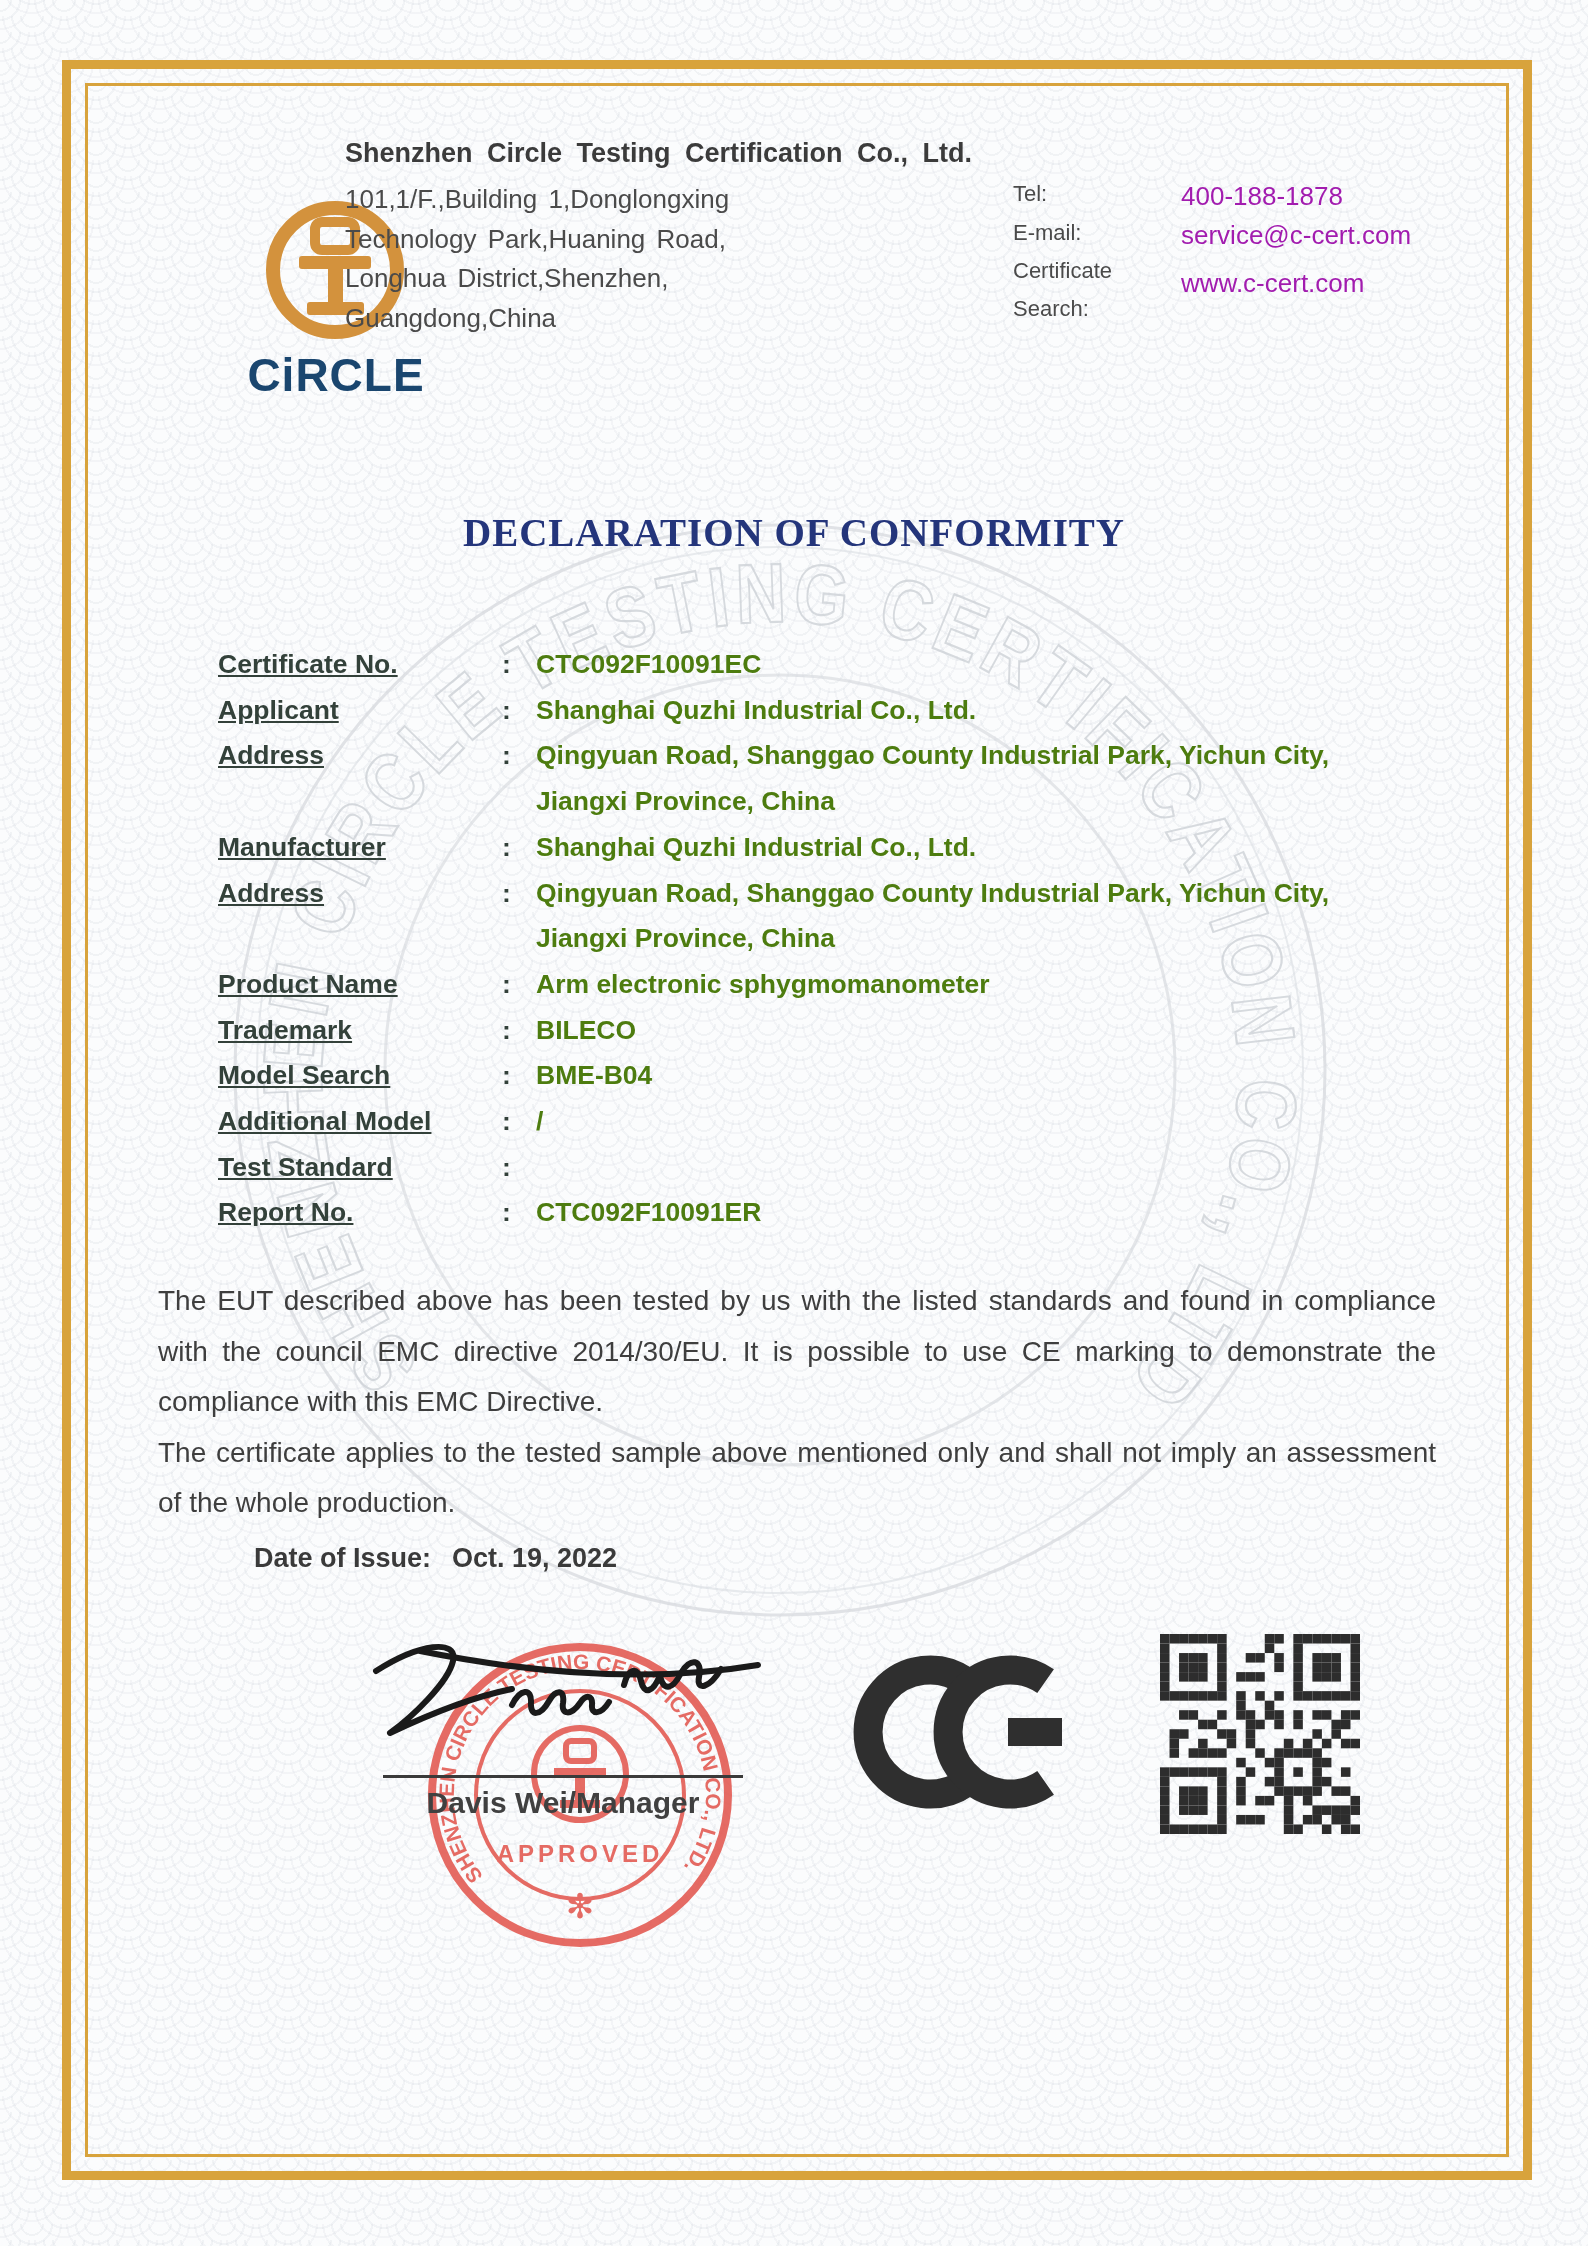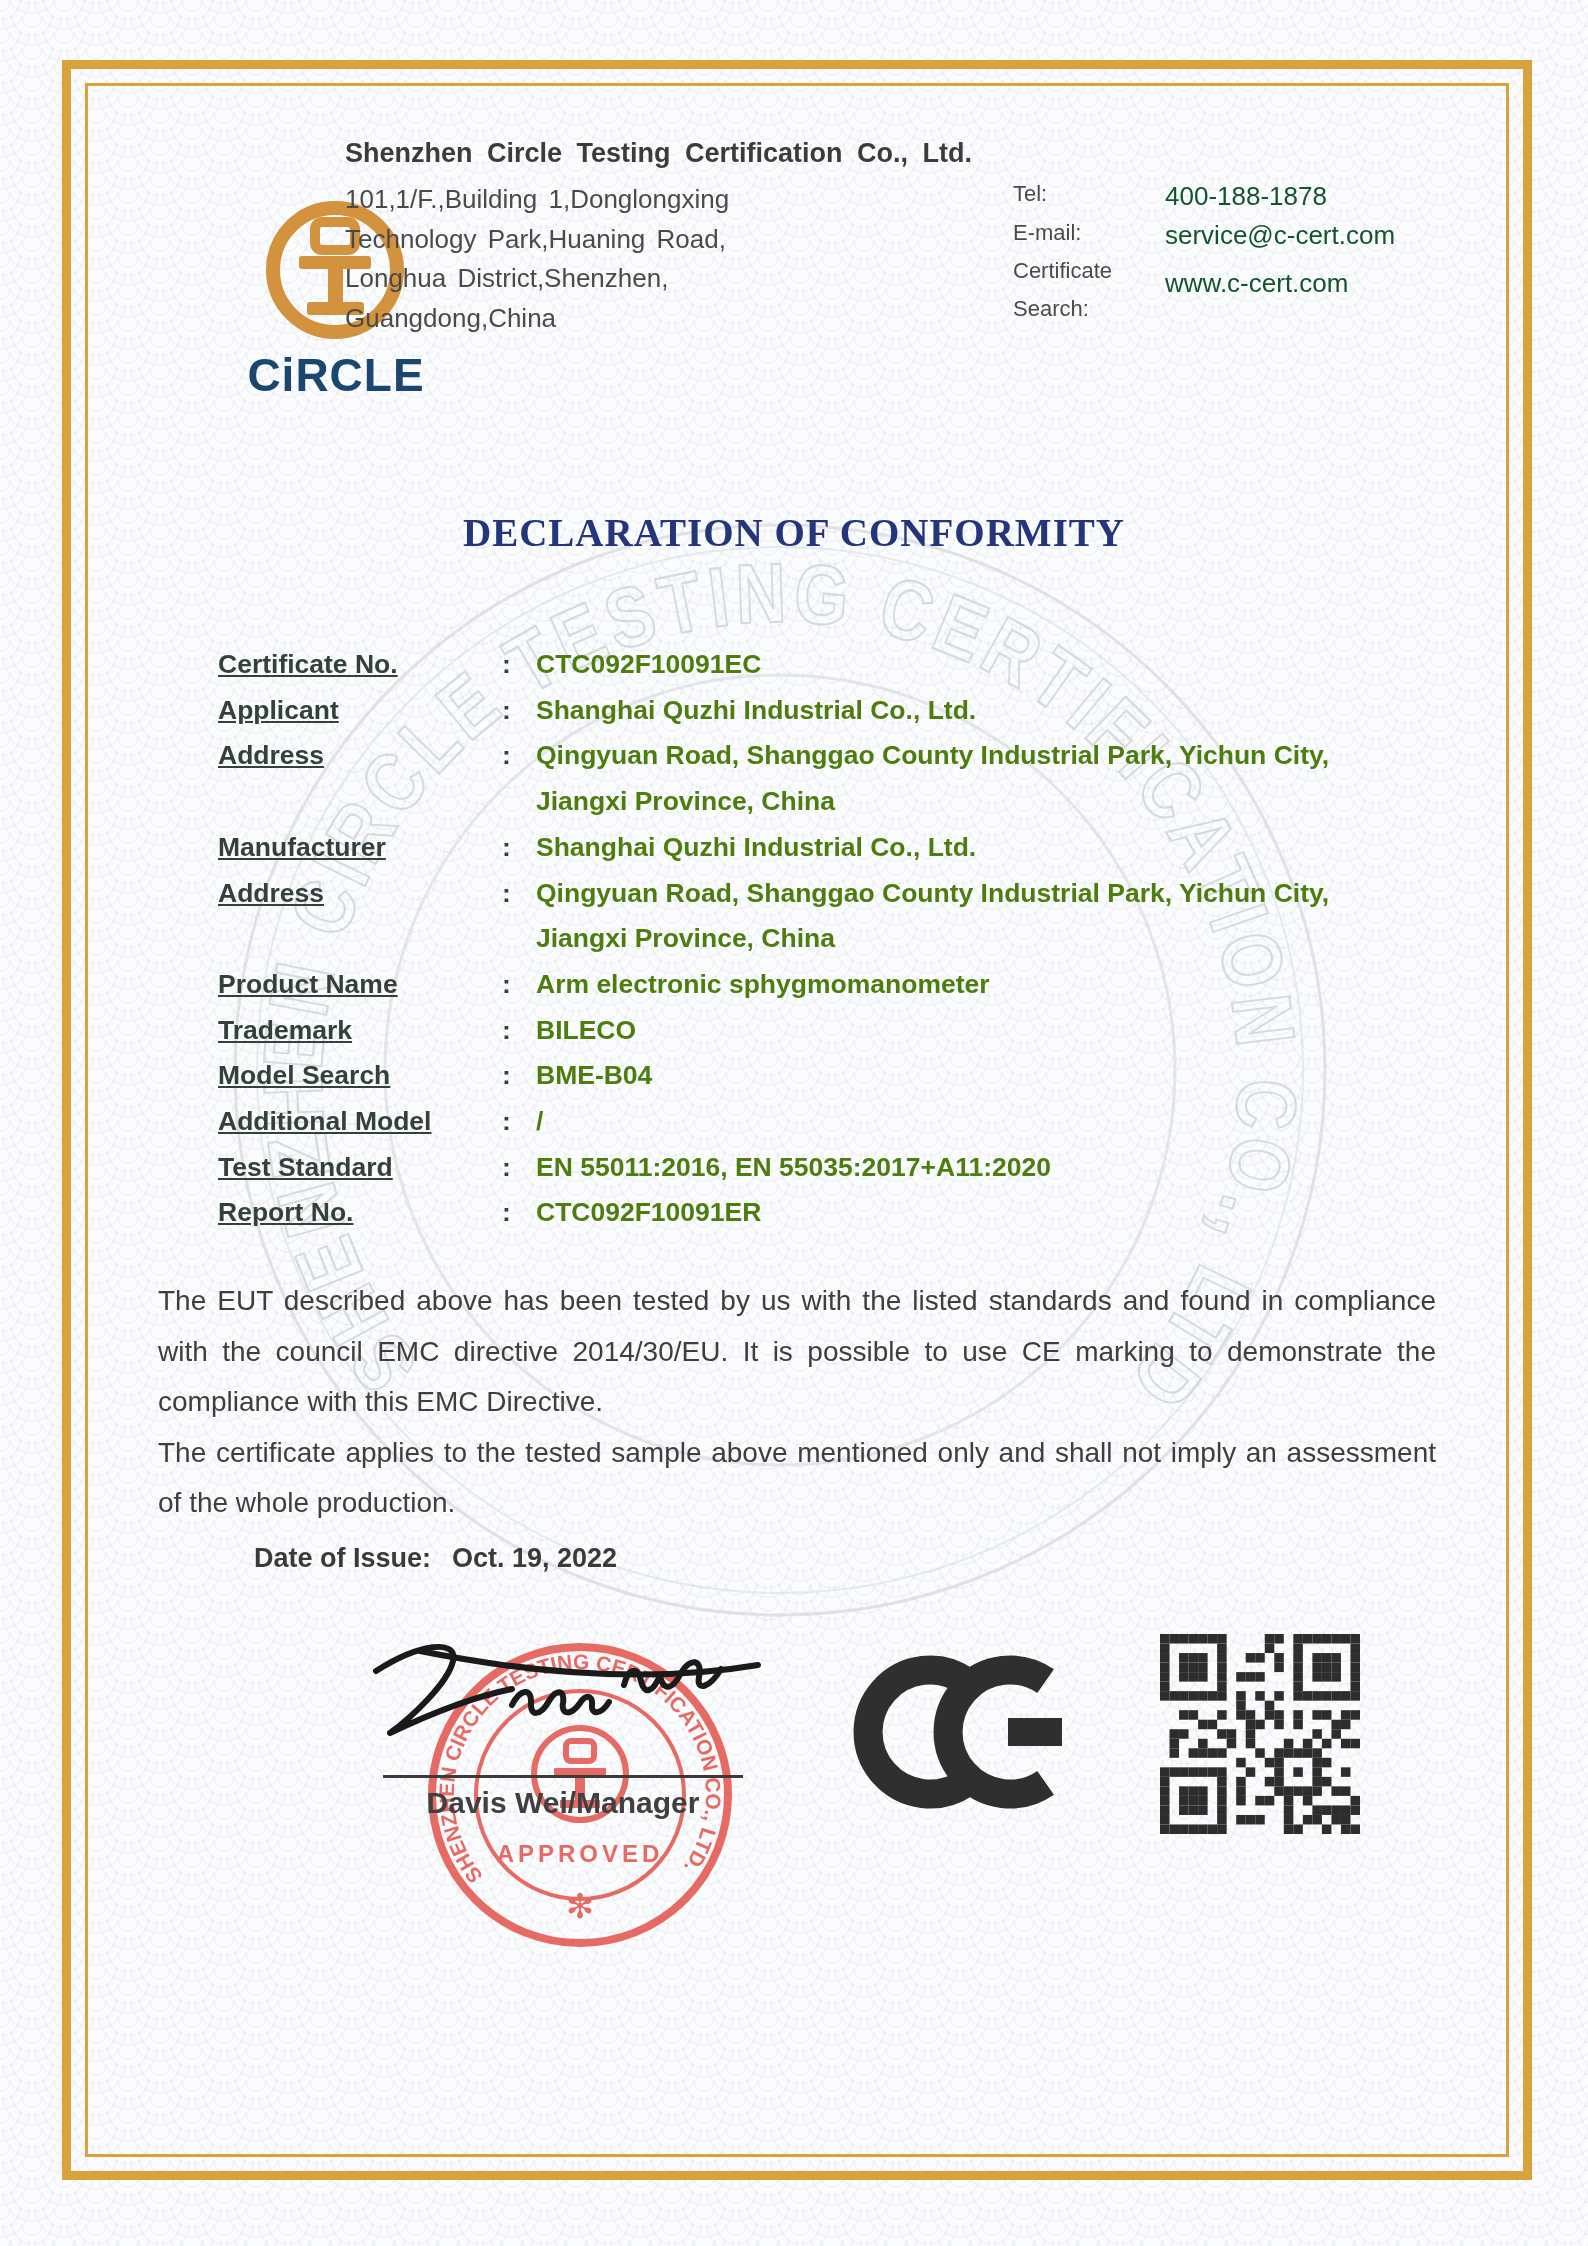--- a/index.html
+++ b/index.html
@@ -27,21 +27,21 @@
   .frame-inner{position:absolute;left:85px;top:83px;right:79px;bottom:89px;border:3px solid #d8a33c;z-index:2;}
   .wm{position:absolute;left:190px;top:450px;z-index:1;}
   .content{position:absolute;inset:0;z-index:3;}
 
   .logo-svg{position:absolute;left:255px;top:190px;}
   .brand{position:absolute;left:221px;top:348px;width:230px;text-align:center;
          font-size:46px;font-weight:bold;color:#1a466f;letter-spacing:1px;}
   .company{position:absolute;left:345px;top:138px;font-size:27px;font-weight:bold;color:#3b3b3b;word-spacing:7px;}
   .addr{position:absolute;left:345px;top:180px;font-size:26px;color:#4a4a4a;line-height:39.5px;word-spacing:4px;}
   .c-label{position:absolute;font-size:22px;color:#4a4a4a;}
-  .c-value{position:absolute;font-size:26px;color:#14532d;}
+  .c-value{position:absolute;font-size:26px;color:#a21caf;margin-left:16px;}
 
   .title{position:absolute;left:0;top:510px;width:100%;text-align:center;
          font-family:"Liberation Serif",serif;font-weight:bold;font-size:39px;
          color:#24357b;letter-spacing:1px;}
 
   .fields{position:absolute;left:218px;top:642px;right:120px;}
   .frow{display:grid;grid-template-columns:284px 34px 1fr;
         font-size:26.5px;font-weight:bold;line-height:45.7px;}
   .flabel{color:#33413a;text-decoration:underline;}
   .fcolon{color:#33413a;}
@@ -175,21 +175,20 @@
         <div class="flabel">Additional Model</div>
         <div class="fcolon">:</div>
         <div class="fval">
             <div>/</div>
           </div>
       </div>
       <div class="frow">
         <div class="flabel">Test Standard</div>
         <div class="fcolon">:</div>
         <div class="fval">
-          <div>EN 55011:2016, EN 55035:2017+A11:2020</div>
         </div>
       </div>
       <div class="frow">
         <div class="flabel">Report No.</div>
         <div class="fcolon">:</div>
         <div class="fval">
             <div>CTC092F10091ER</div>
           </div>
       </div>
     </div>

